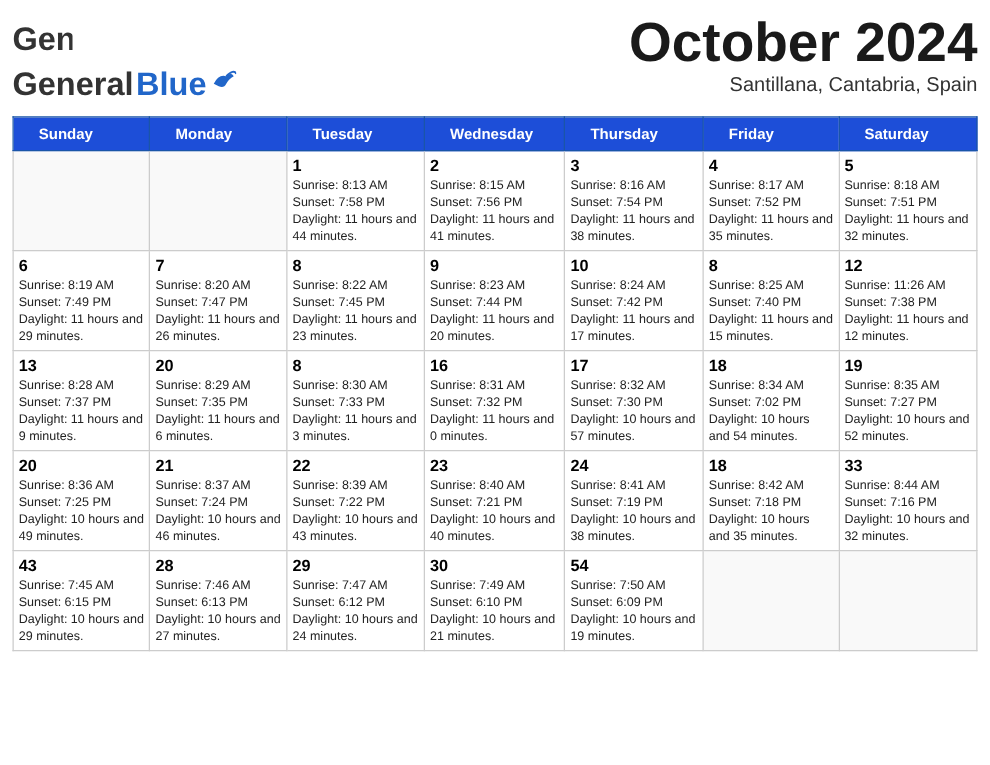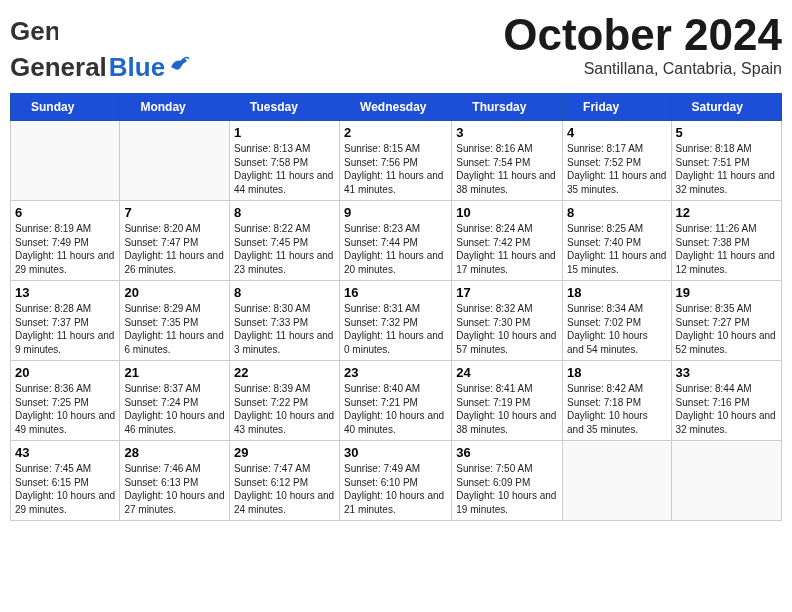--- a/index.html
+++ b/index.html
@@ -299,21 +299,21 @@
 Sunset: 6:12 PM
 Daylight: 10 hours and 24 minutes.</div>
         </td>
         <td>
           <span class="day-number">30</span>
           <div class="day-info">Sunrise: 7:49 AM
 Sunset: 6:10 PM
 Daylight: 10 hours and 21 minutes.</div>
         </td>
         <td>
-          <span class="day-number">36</span>
+          <span class="day-number">54</span>
           <div class="day-info">Sunrise: 7:50 AM
 Sunset: 6:09 PM
 Daylight: 10 hours and 19 minutes.</div>
         </td>
         <td class="empty"></td>
         <td class="empty"></td>
       </tr>
     </tbody>
 </table>
 

